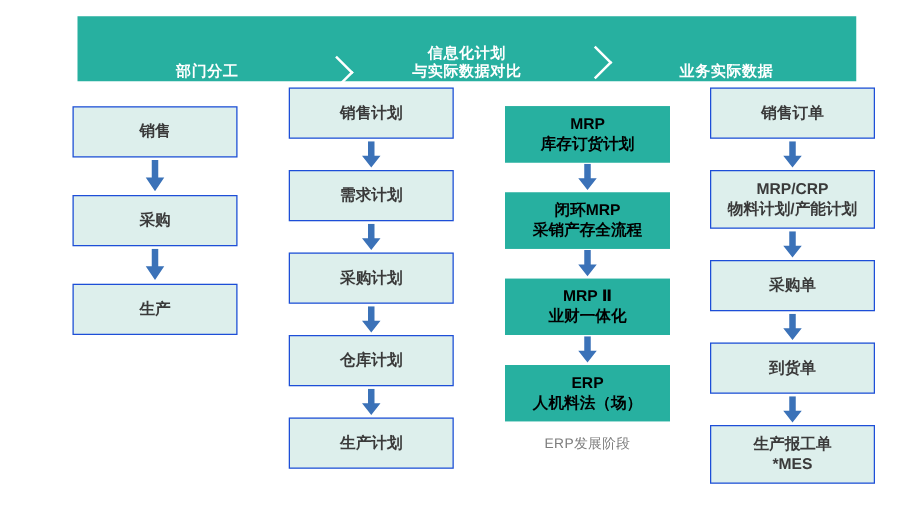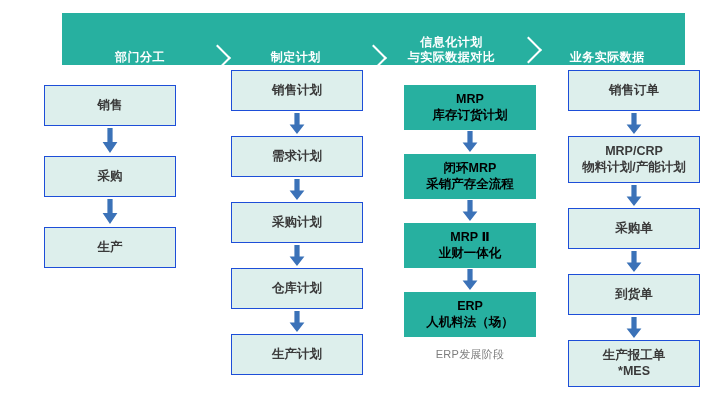--- a/index.html
+++ b/index.html
@@ -52,21 +52,21 @@
     border-right: 2px solid #ffffff;
     border-bottom: 2px solid #ffffff;
     pointer-events: none;
   }
 
   
   .column {
     position: absolute;
     width: 132px;
   }
-  #col-0 { left: 44px;  top: 85px; }
+  #col-0 { left: 58px;  top: 85px; }
   #col-1 { left: 231px; top: 70px; }
   #col-2 { left: 404px; top: 85px; }
   #col-3 { left: 568px; top: 70px; }
 
   
   .node {
     box-sizing: border-box;
     width: 132px;
     display: flex;
     align-items: center;
@@ -116,23 +116,20 @@
   }
 </style>
 </head>
 <body>
 
 <div id="banner">
   <div class="banner-seg">
     <span>部门分工</span>
   </div>
   <div class="banner-seg">
-    <span>制定计划</span>
-  </div>
-  <div class="banner-seg">
     <span>信息化计划
 与实际数据对比</span>
   </div>
   <div class="banner-seg">
     <span>业务实际数据</span>
   </div>
 </div>
 
 <div class="column" id="col-0">
   <div class="node light">

